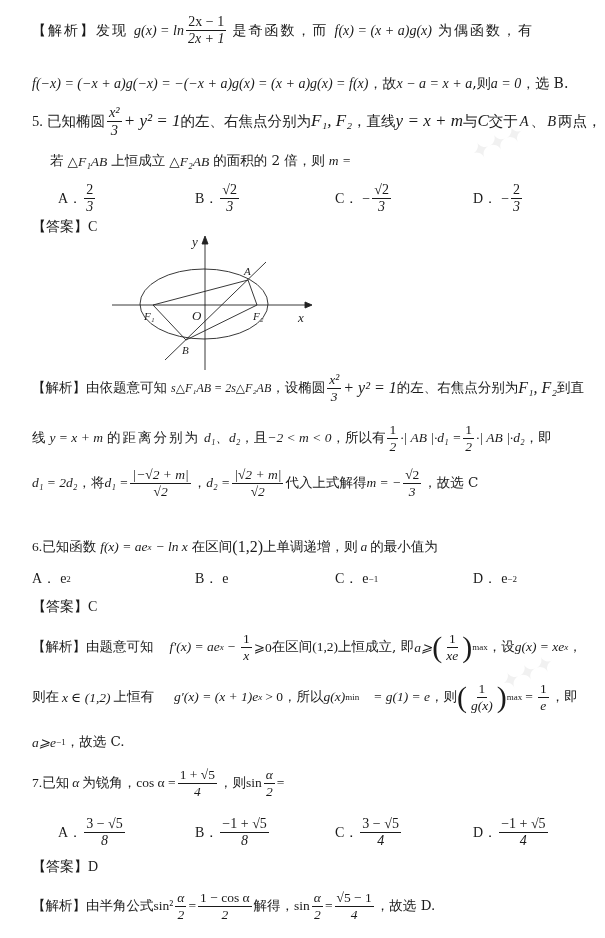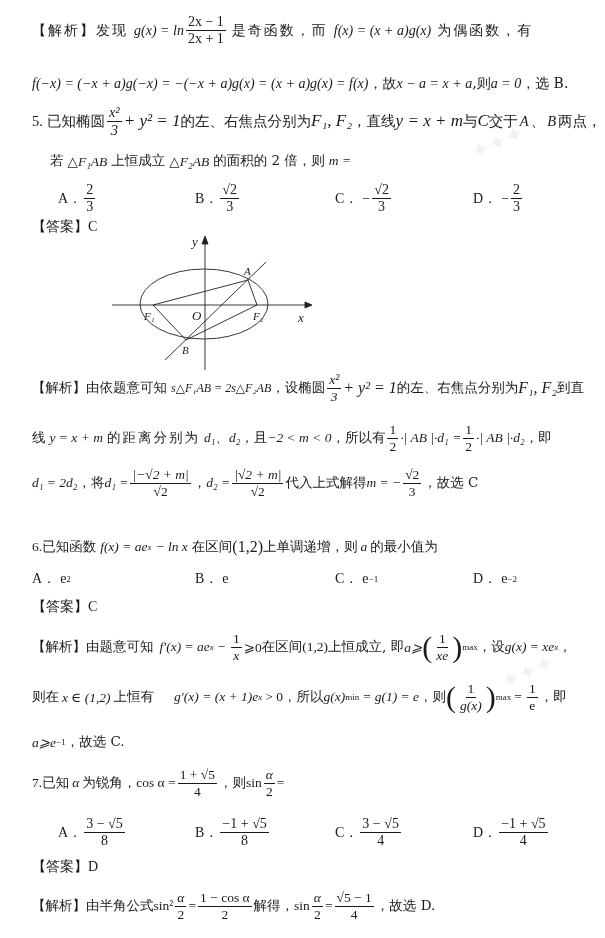--- a/index.html
+++ b/index.html
@@ -4,21 +4,21 @@
 <style>
   html, body { margin:0; padding:0; background:#fff; }
   body { width:605px; height:938px; position:relative; overflow:hidden;
          font-family:"DejaVu Serif","Liberation Serif",serif; color:#1a1a1a; font-size:14px; }
   .line { position:absolute; left:0; white-space:nowrap; display:flex; align-items:center; }
   .m { font-family:"Liberation Serif","DejaVu Serif",serif; font-style:italic; }
   .r { font-family:"Liberation Serif","DejaVu Serif",serif; }
   .frac { display:inline-flex; flex-direction:column; align-items:center; vertical-align:middle; margin:0 2px;
           font-family:"Liberation Serif",serif; line-height:1.15; }
   .frac .n { border-bottom:1px solid #1a1a1a; padding:0 2px;text-align:center; }
-  .frac .d { padding:0 2px; }
+  .frac .d { padding:0 2px;font-style:italic; }
   .opt { position:absolute; display:flex; align-items:center; }
   .sub { font-size:9px; vertical-align:-3px; }
   .sup { font-size:9px; vertical-align:6px; }
   .paren { font-size:30px; font-family:"Liberation Serif",serif; font-weight:200; }
   .watermark { position:absolute; color:#f1f1f1; font-size:22px; transform:rotate(-25deg); }
 </style>
 </head>
 <body>
 
 <div class="watermark" style="left:470px;top:130px;">✦✦✦</div>
@@ -237,21 +237,21 @@
 </div>
 
 <div class="line" style="top:598px;left:32px;">
   <span>【答案】</span>
   <span class="r">C</span>
 </div>
 
 <div class="line" style="top:630px;left:32px;font-size:13.5px;">
   <span>【解析】</span>
   <span>由题意可知</span>
-  <span class="m" style="margin-left:6px">f′(x) = ae</span>
+  <span class="m" style="margin-left:16px">f′(x) = ae</span>
     <span class="m sup">x</span>
   <span class="m" style="margin:0 3px">−</span>
   <span class="frac">
       <span class="n">1</span>
       <span class="d m">x</span>
     </span>
   <span class="r">⩾0</span>
   <span>在区间</span>
   <span class="r">(1,2)</span>
   <span>上恒成立, 即</span>
@@ -272,21 +272,21 @@
 <div class="line" style="top:680px;left:32px;font-size:13.5px;">
   <span>则在</span>
   <span class="m" style="margin:0 3px">x ∈ (1,2)</span>
   <span>上恒有</span>
   <span class="m" style="margin-left:20px">g′(x) = (x + 1)e</span>
     <span class="m sup">x</span>
   <span class="r" style="margin-left:3px">&gt; 0</span>
   <span>，所以</span>
   <span class="m">g(x)</span>
     <span class="sub r">min</span>
-  <span class="m" style="margin-left:3px">= g(1) = e</span>
+  <span class="m" style="margin-left:14px">= g(1) = e</span>
   <span>，则</span>
   <span class="paren">(</span>
   <span class="frac">
       <span class="n">1</span>
       <span class="d m">g(x)</span>
     </span>
   <span class="paren">)</span>
   <span class="sub r" style="vertical-align:-14px">max</span>
   <span class="r" style="margin:0 3px">=</span>
   <span class="frac">

